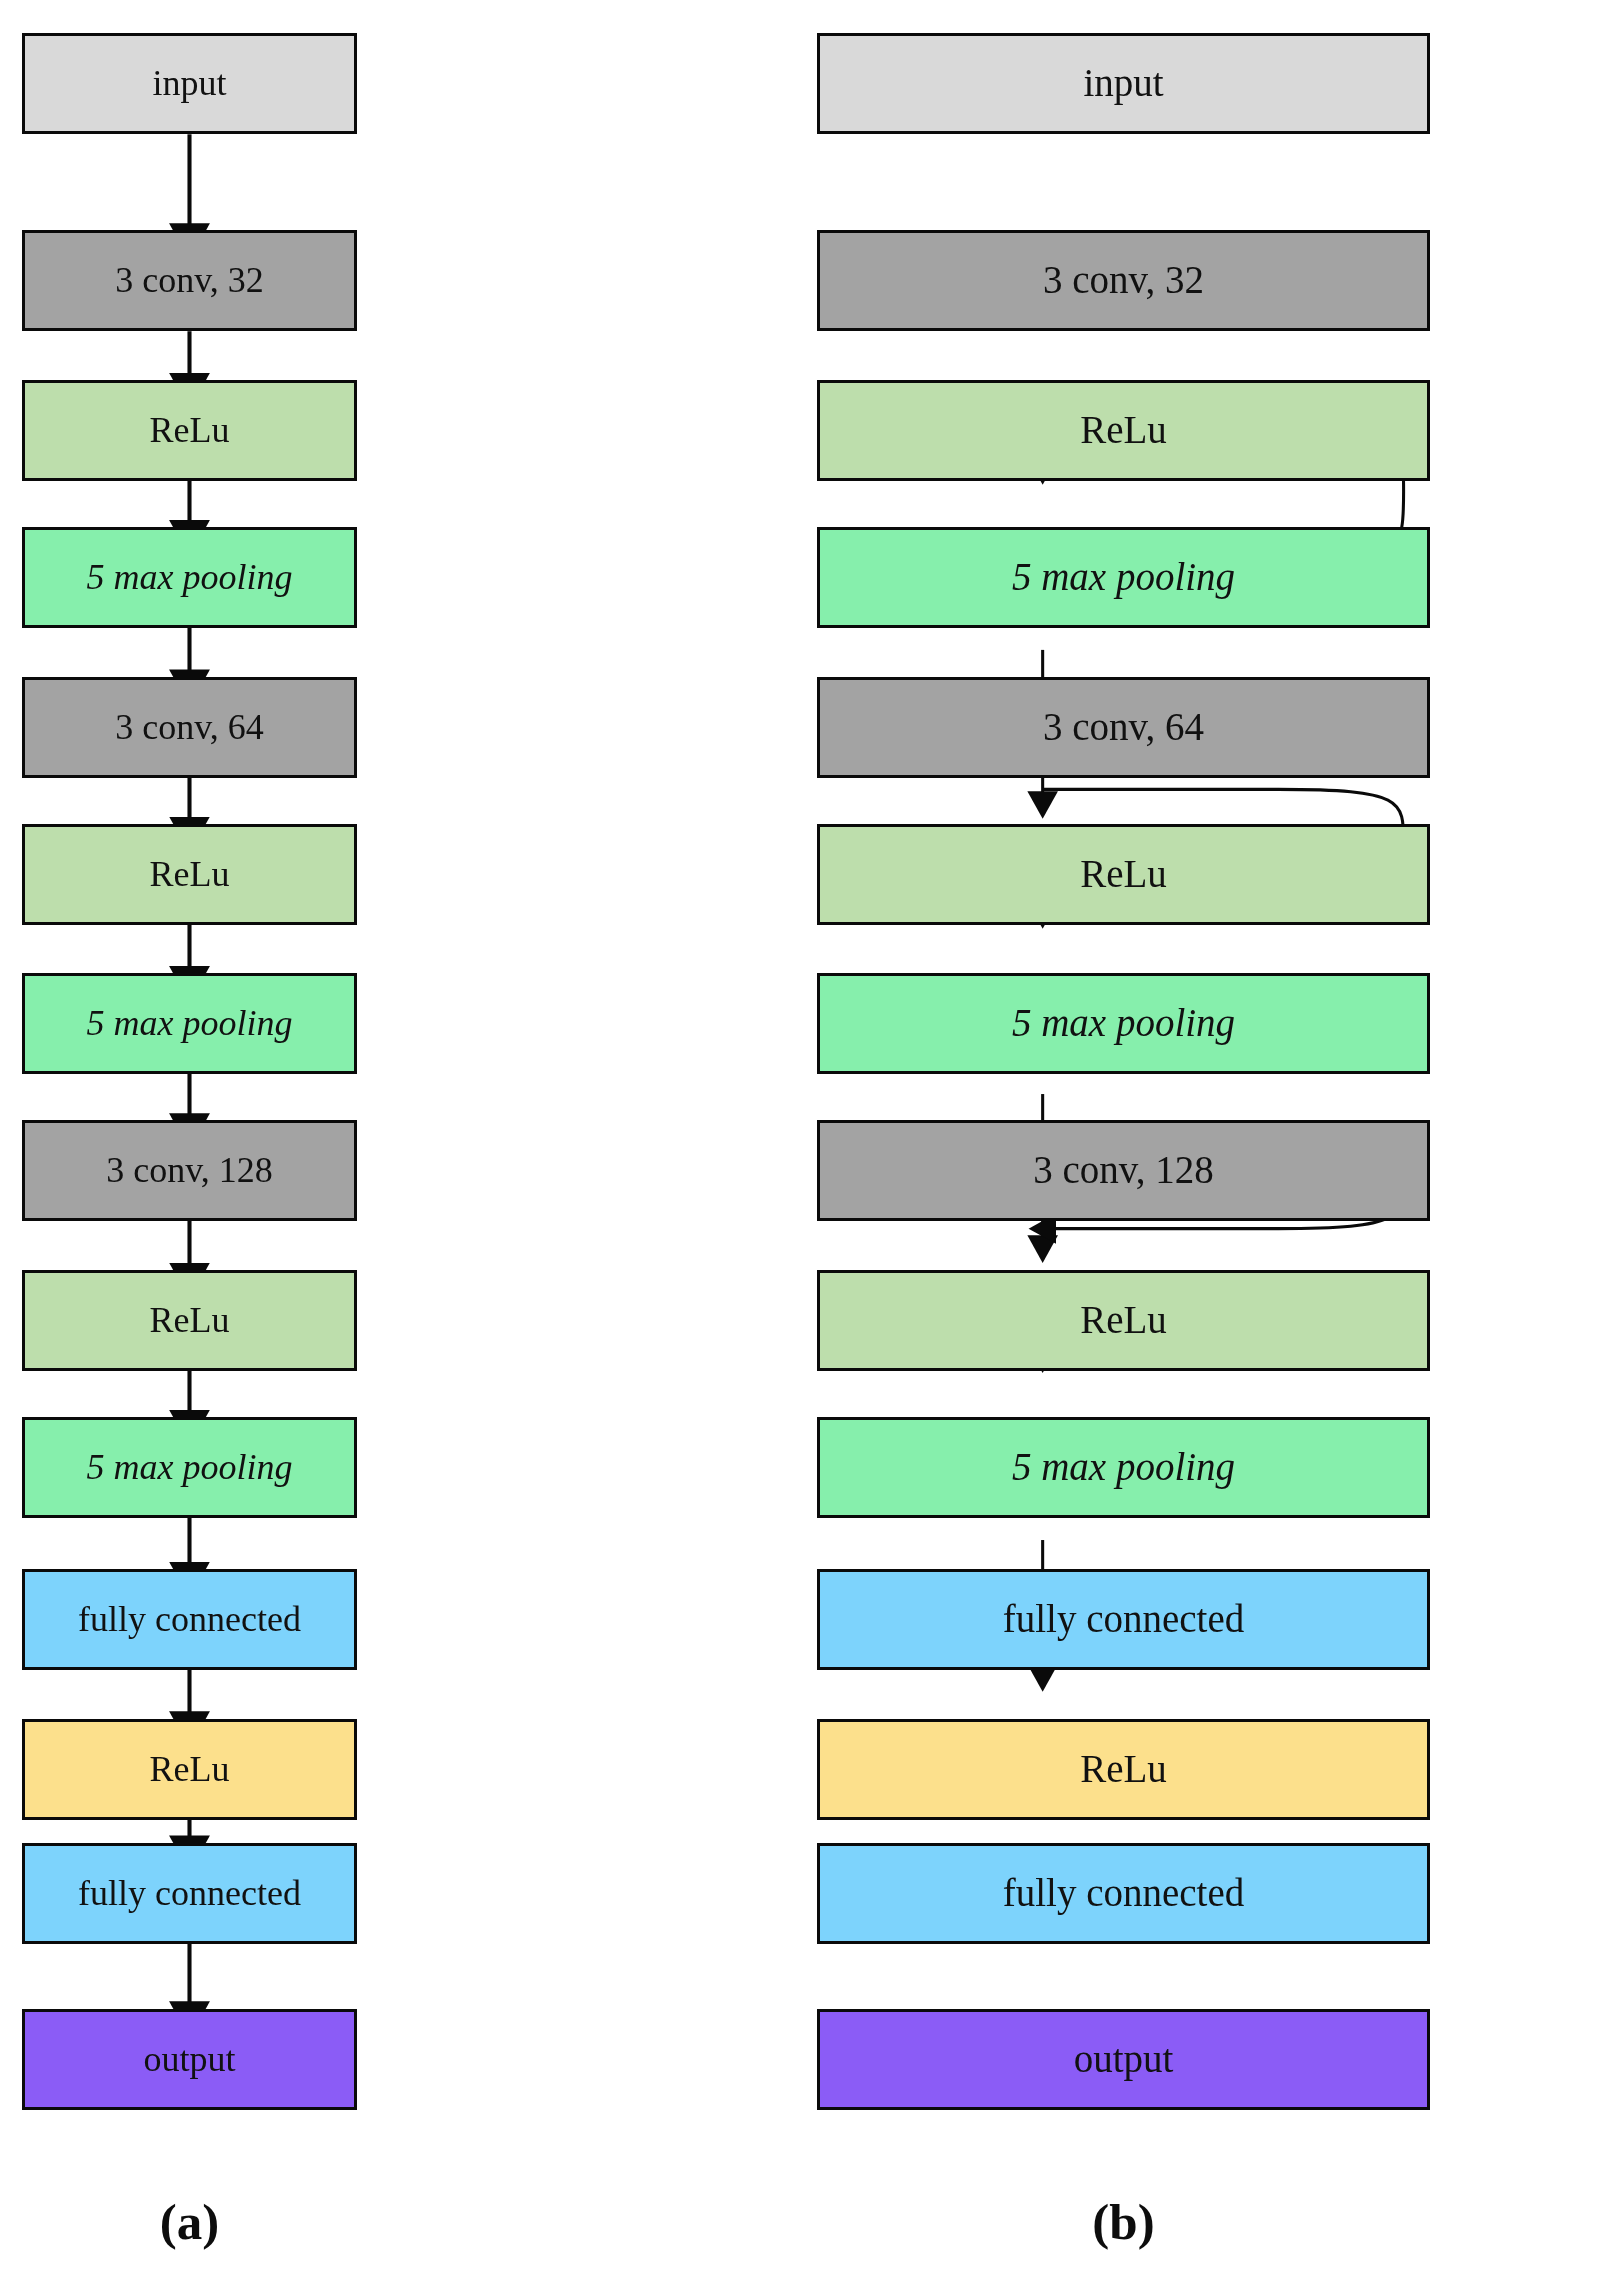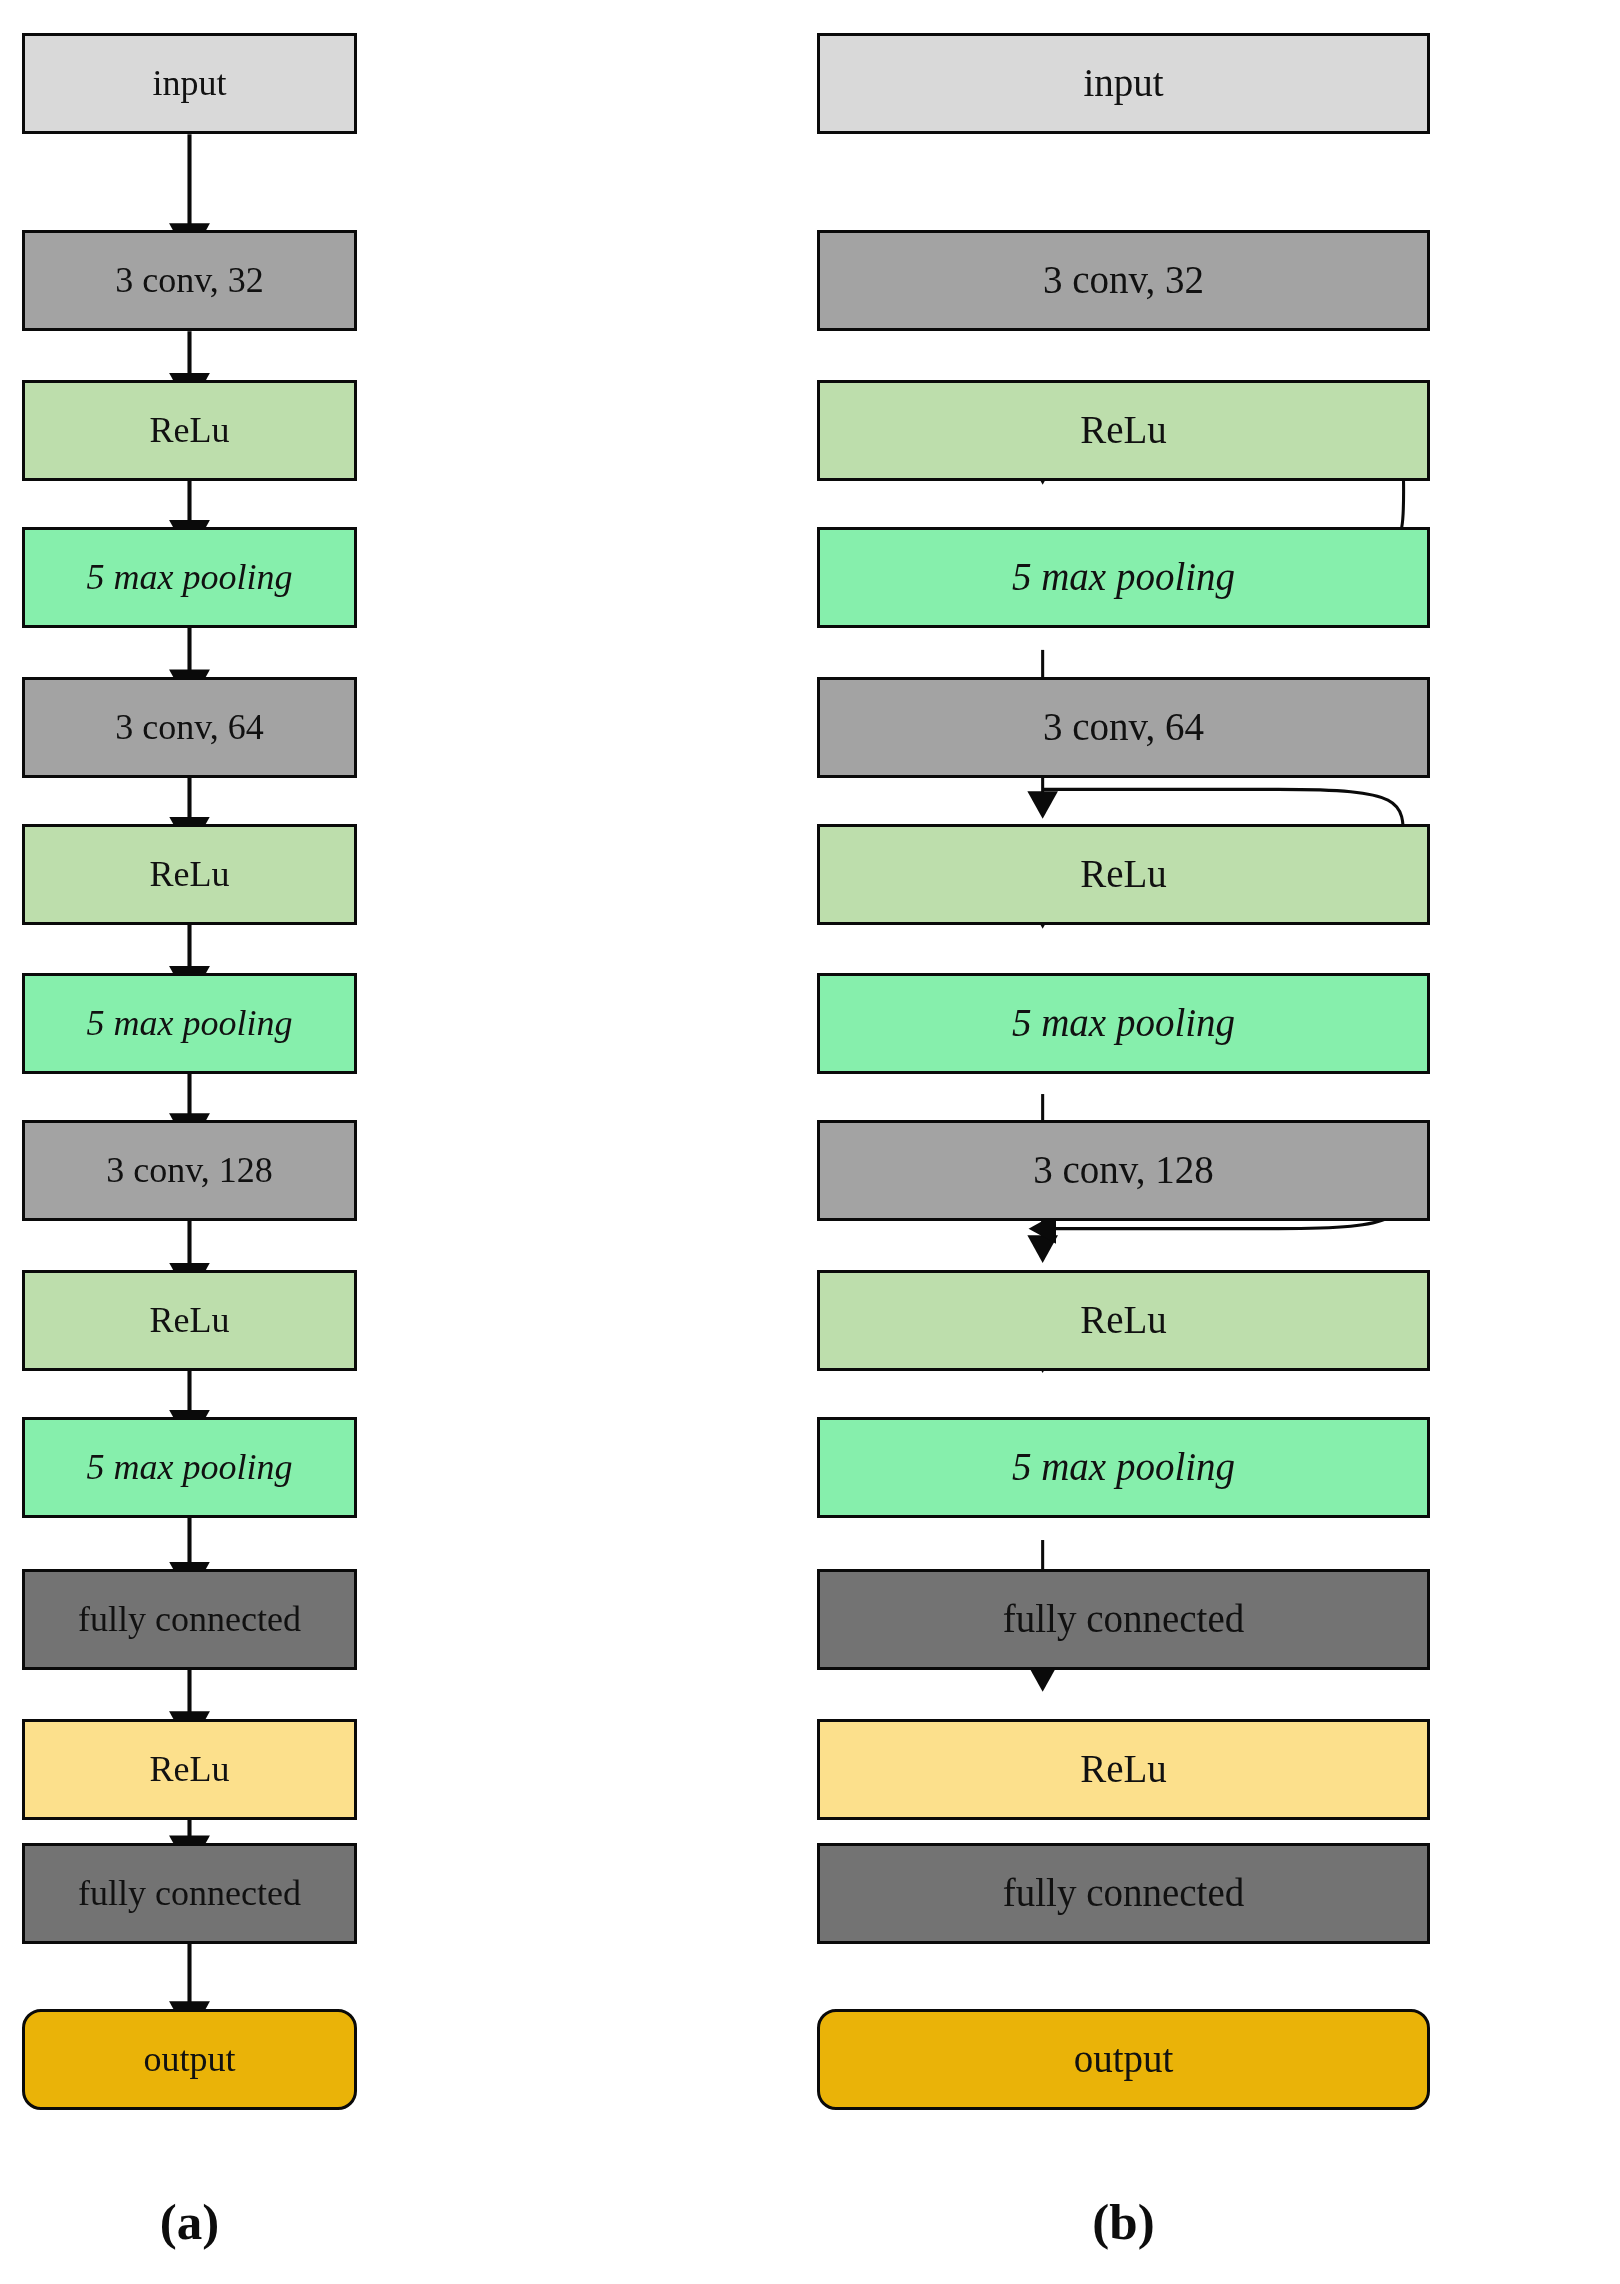--- a/index.html
+++ b/index.html
@@ -22,25 +22,25 @@
     display:flex;align-items:center;justify-content:center;
     text-align:center;
     line-height:1.05;
     color:#111111;
     white-space:nowrap;
   }
   #column-a .node{left:0;width:335px;font-size:36px;}
   #column-b .node{left:0;width:613px;font-size:39px;}
 
   .node.t-input  {background:#d9d9d9;}
-  .node.t-output {background:#eab308;border-radius:19px;}
+  .node.t-output {background:#8b5cf6;}
   .node.t-conv   {background:#a3a3a3;}
   .node.t-act    {background:#bddeac;}
   .node.t-pool   {background:#86efac;font-style:italic;}
-  .node.t-fc     {background:#737373;}
+  .node.t-fc     {background:#7dd3fc;}
   .node.t-fcact  {background:#fce08c;}
 
   .edges{position:absolute;left:0;top:0;width:100%;height:2284px;pointer-events:none;}
   .caption{
     position:absolute;
     font-weight:bold;
     font-size:51px;
     color:#0d0d0d;
     text-align:center;
     width:163px;

